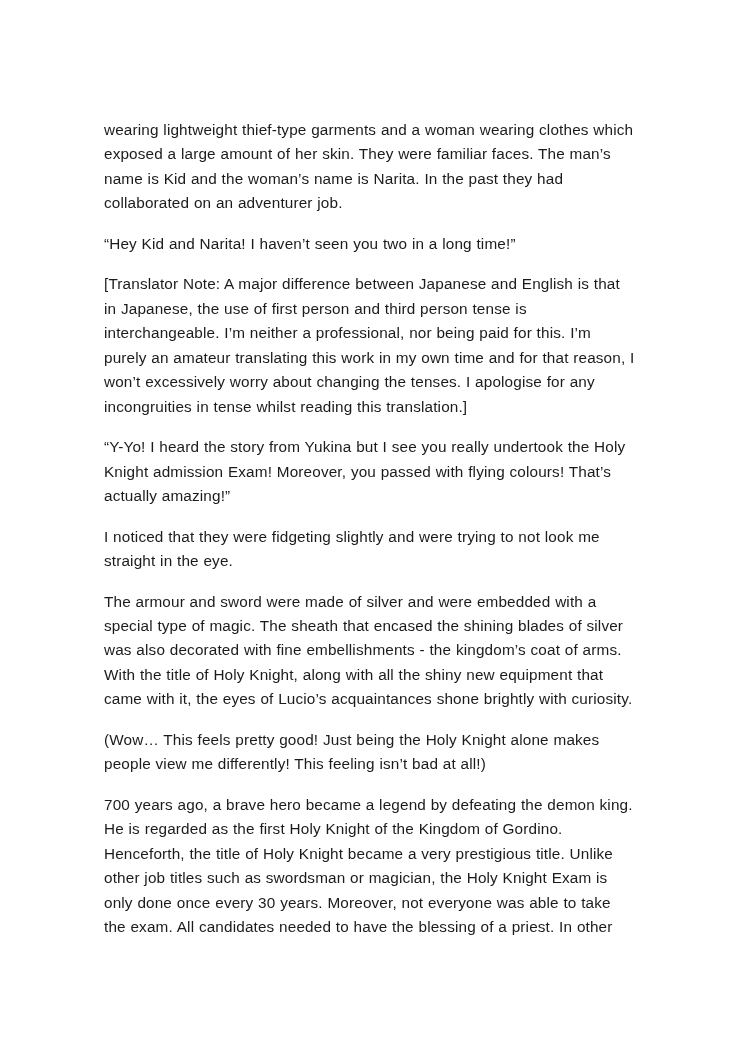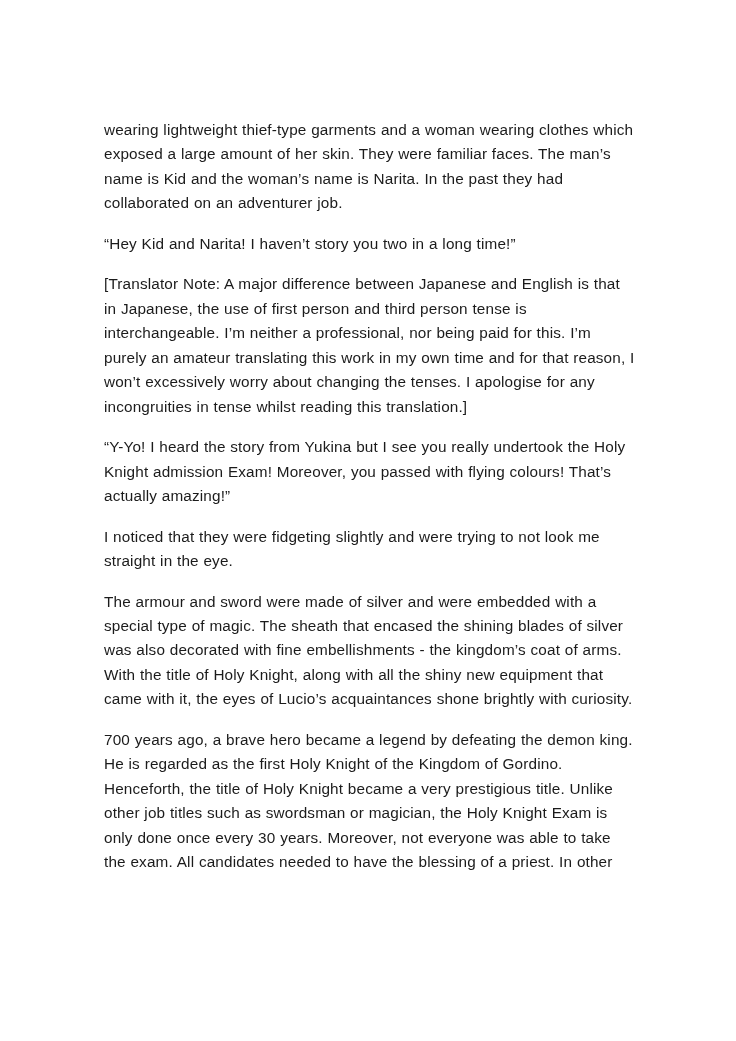--- a/index.html
+++ b/index.html
@@ -36,20 +36,21 @@
   .para:last-child {
     margin-bottom: 10px;
   }
 </style>
 </head>
 <body>
 
 <div class="page">
   <div class="doc-body">
     <p class="para">wearing lightweight thief-type garments and a woman wearing clothes which exposed a large amount of her skin. They were familiar faces. The man’s name is Kid and the woman’s name is Narita. In the past they had collaborated on an adventurer job.</p>
-    <p class="para">“Hey Kid and Narita! I haven’t story you two in a long time!”</p>
+    <p class="para">“Hey Kid and Narita! I haven’t seen you two in a long time!”</p>
     <p class="para">[Translator Note: A major difference between Japanese and English is that in Japanese, the use of first person and third person tense is interchangeable. I’m neither a professional, nor being paid for this. I’m purely an amateur translating this work in my own time and for that reason, I won’t excessively worry about changing the tenses. I apologise for any incongruities in tense whilst reading this translation.]</p>
     <p class="para">“Y-Yo! I heard the story from Yukina but I see you really undertook the Holy Knight admission Exam! Moreover, you passed with flying colours! That’s actually amazing!”</p>
     <p class="para">I noticed that they were fidgeting slightly and were trying to not look me straight in the eye.</p>
     <p class="para">The armour and sword were made of silver and were embedded with a special type of magic. The sheath that encased the shining blades of silver was also decorated with fine embellishments - the kingdom’s coat of arms. With the title of Holy Knight, along with all the shiny new equipment that came with it, the eyes of Lucio’s acquaintances shone brightly with curiosity.</p>
+    <p class="para">(Wow… This feels pretty good! Just being the Holy Knight alone makes people view me differently! This feeling isn’t bad at all!)</p>
     <p class="para">700 years ago, a brave hero became a legend by defeating the demon king. He is regarded as the first Holy Knight of the Kingdom of Gordino. Henceforth, the title of Holy Knight became a very prestigious title. Unlike other job titles such as swordsman or magician, the Holy Knight Exam is only done once every 30 years. Moreover, not everyone was able to take the exam. All candidates needed to have the blessing of a priest. In other</p>
   </div>
 </div>
 
 </body></html>

